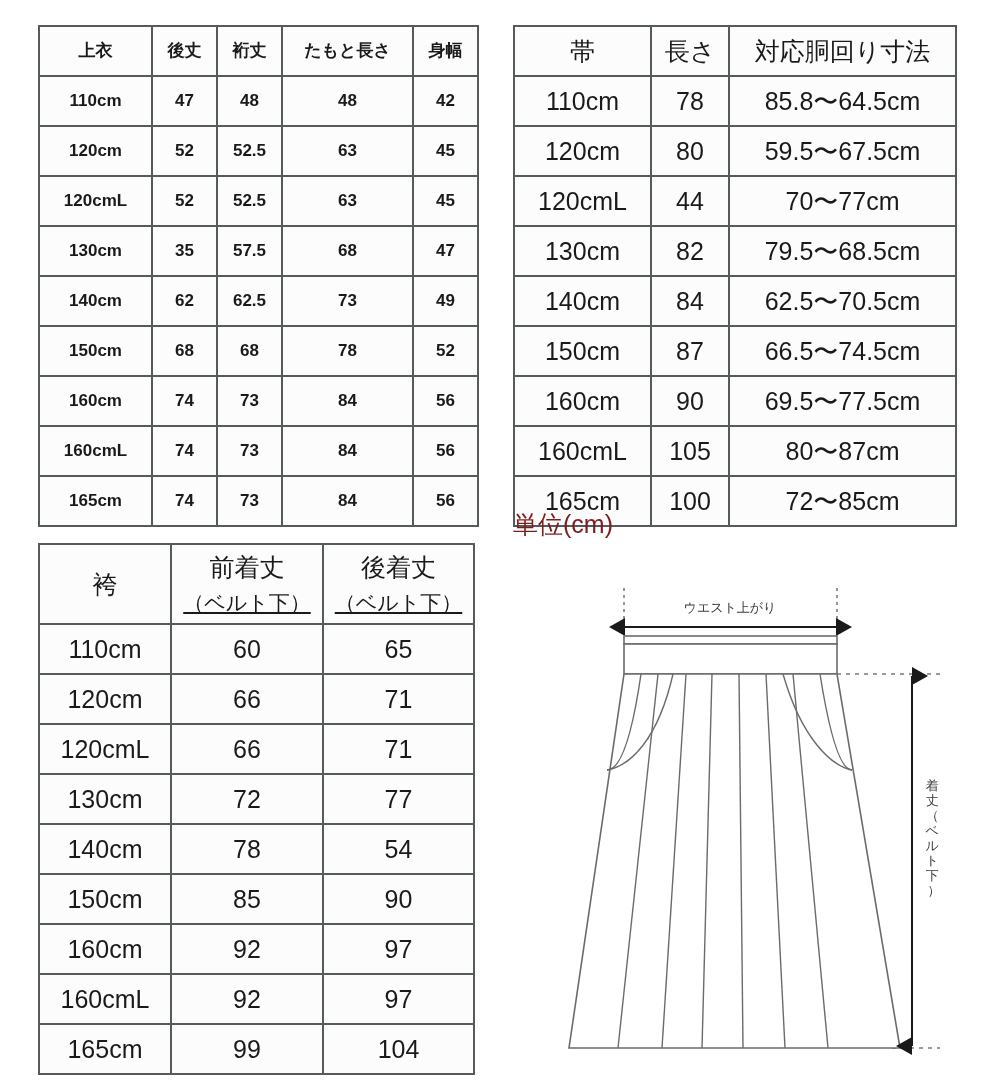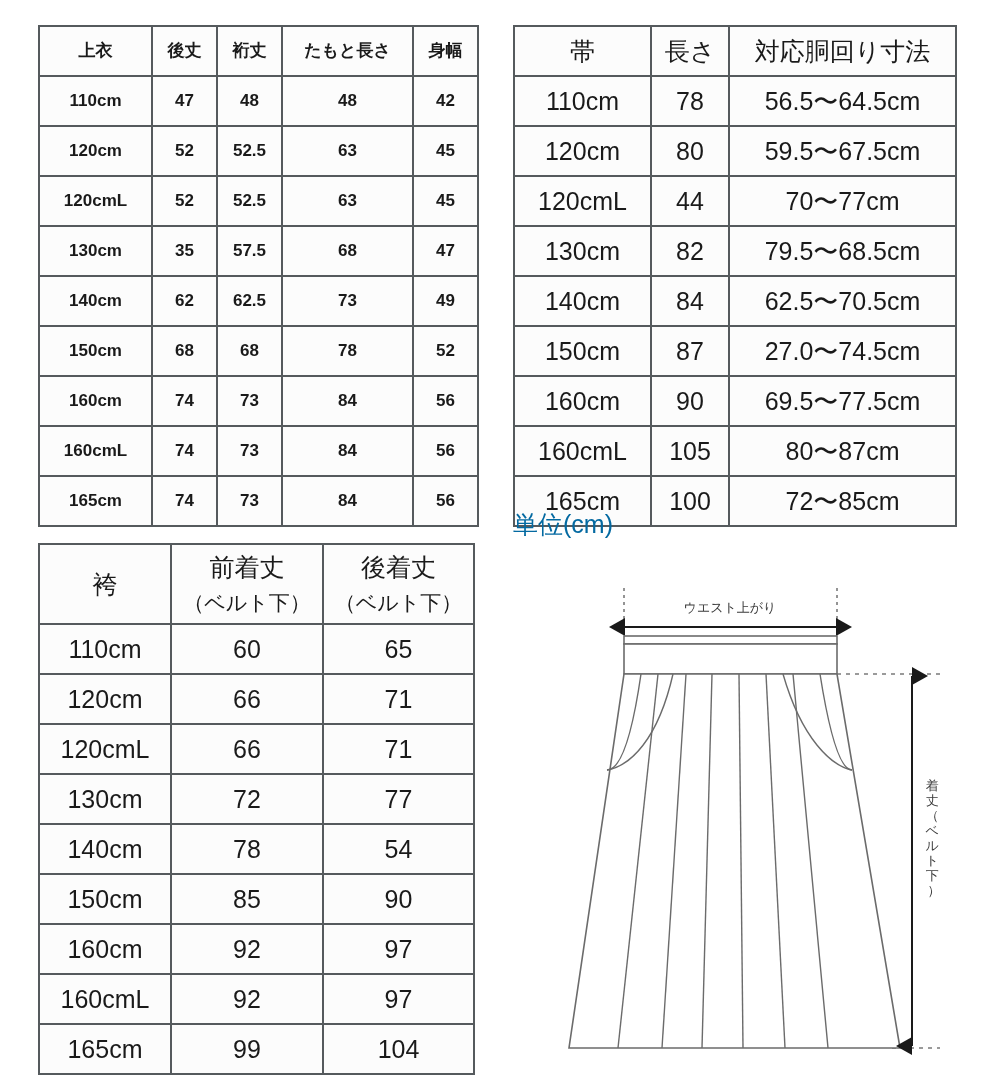--- a/index.html
+++ b/index.html
@@ -66,29 +66,29 @@
     left: 38px;
     top: 543px;
     width: 435px;
   }
   #table-hakama td, #table-hakama th { font-size: 25px; height: 48px; }
   #table-hakama thead th { height: 78px; }
   #table-hakama .c0 { width: 132px; }
   #table-hakama .c1 { width: 152px; }
   #table-hakama .c2 { width: 151px; }
   #table-hakama .hdr-main { display: block; font-size: 25px; }
-  #table-hakama .hdr-sub  { display: block; font-size: 21px; margin-top: 10px; }
+  #table-hakama .hdr-sub  { display: block; font-size: 21px; margin-top: 10px; text-decoration: underline; }
 
   
   #unit-note {
     position: absolute;
     left: 513px;
     top: 508px;
     font-size: 25px;
-    color: #0369a1;
+    color: #7f1d1d;
     white-space: nowrap;
   }
 
   
   #hakama-diagram {
     position: absolute;
     left: 540px;
     top: 580px;
     width: 470px;
     height: 490px;
@@ -197,21 +197,21 @@
     <tr>
       <th>帯</th>
       <th>長さ</th>
       <th>対応胴回り寸法</th>
     </tr>
   </thead>
   <tbody>
     <tr>
       <td>110cm</td>
       <td>78</td>
-      <td>56.5〜64.5cm</td>
+      <td>85.8〜64.5cm</td>
     </tr>
     <tr>
       <td>120cm</td>
       <td>80</td>
       <td>59.5〜67.5cm</td>
     </tr>
     <tr>
       <td>120cmL</td>
       <td>44</td>
       <td>70〜77cm</td>
@@ -222,21 +222,21 @@
       <td>79.5〜68.5cm</td>
     </tr>
     <tr>
       <td>140cm</td>
       <td>84</td>
       <td>62.5〜70.5cm</td>
     </tr>
     <tr>
       <td>150cm</td>
       <td>87</td>
-      <td>27.0〜74.5cm</td>
+      <td>66.5〜74.5cm</td>
     </tr>
     <tr>
       <td>160cm</td>
       <td>90</td>
       <td>69.5〜77.5cm</td>
     </tr>
     <tr>
       <td>160cmL</td>
       <td>105</td>
       <td>80〜87cm</td>

